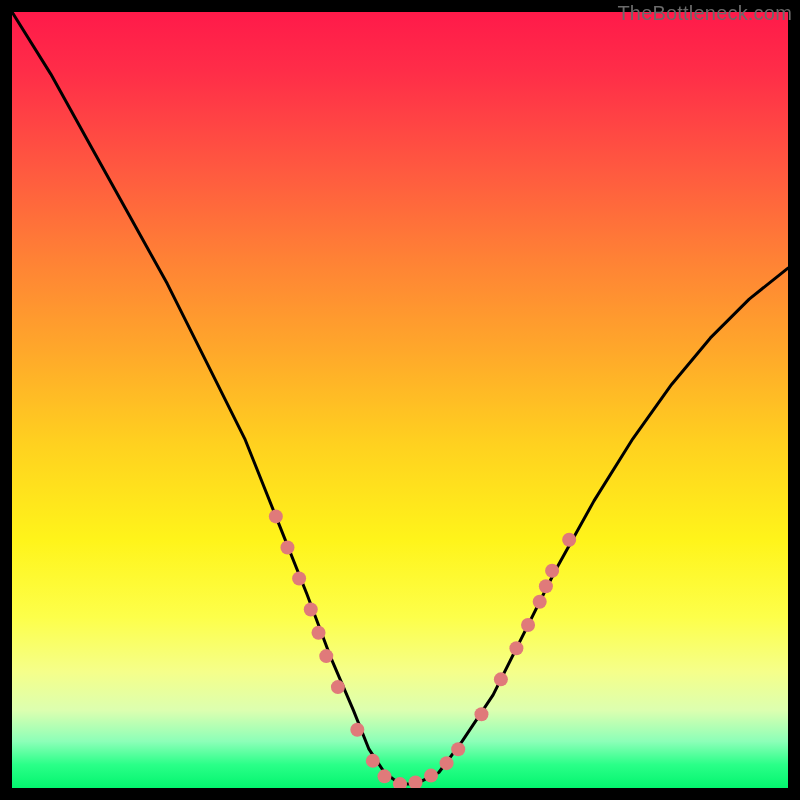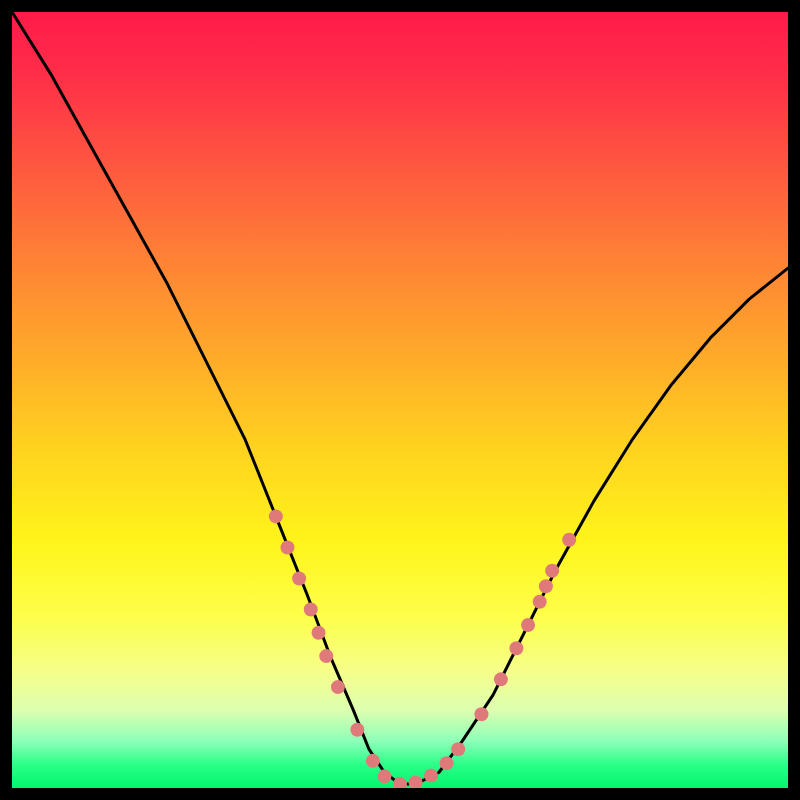--- a/index.html
+++ b/index.html
@@ -91,13 +91,14 @@
           <circle cx="488.88" cy="667.36" r="7" fill="#e07a7a"></circle>
           <circle cx="504.40" cy="636.32" r="7" fill="#e07a7a"></circle>
           <circle cx="516.04" cy="613.04" r="7" fill="#e07a7a"></circle>
           <circle cx="527.68" cy="589.76" r="7" fill="#e07a7a"></circle>
           <circle cx="533.89" cy="574.24" r="7" fill="#e07a7a"></circle>
           <circle cx="540.10" cy="558.72" r="7" fill="#e07a7a"></circle>
           <circle cx="557.17" cy="527.68" r="7" fill="#e07a7a"></circle>
         </g>
     </svg>
   </div>
+  <div class="watermark">TheBottleneck.com</div>
 </div>
 
 </body></html>

